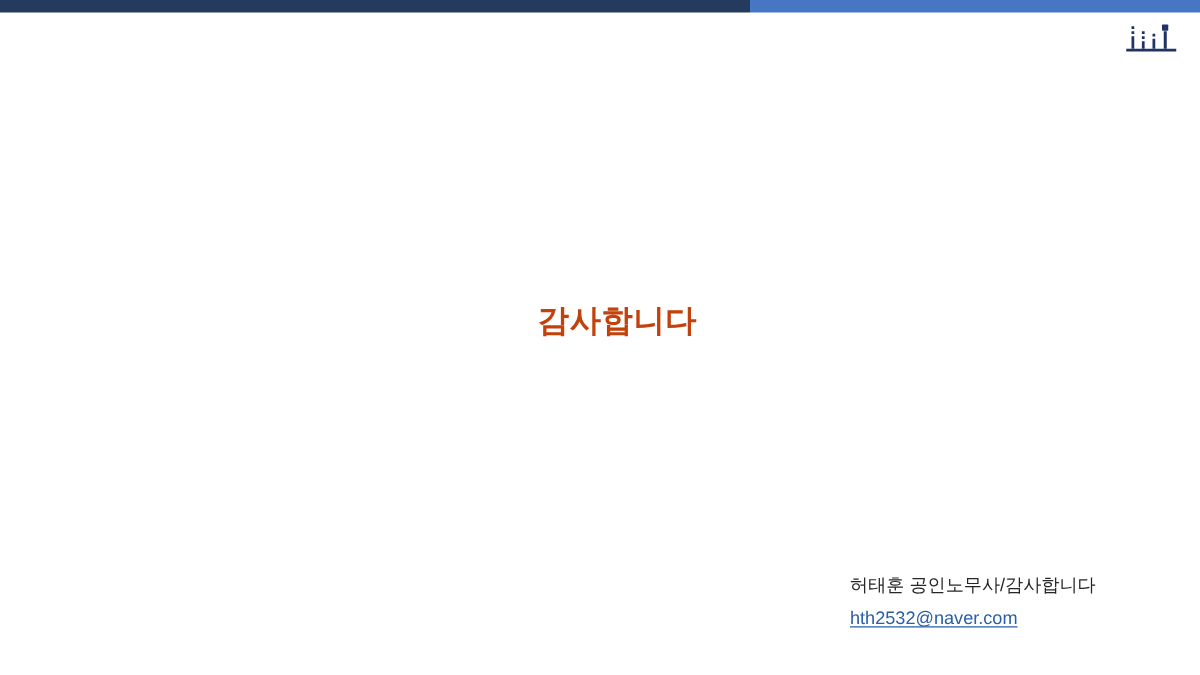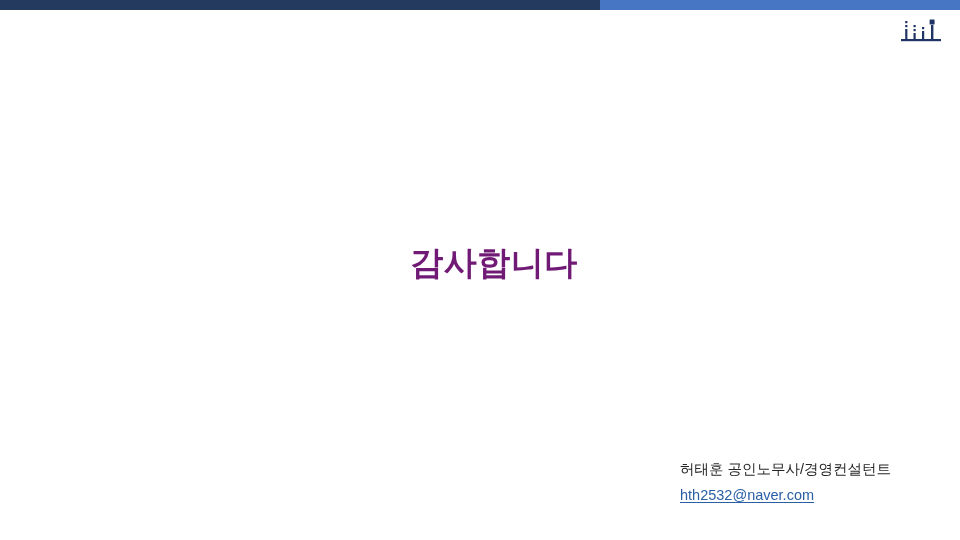--- a/index.html
+++ b/index.html
@@ -77,23 +77,23 @@
     position: absolute;
     left: 0;
     top: 242px;
     width: 960px;
     text-align: center;
     padding-left: 28px;
     box-sizing: border-box;
   }
   .headline-text {
     display: inline-block;
-    font-size: 33px;
+    font-size: 25px;
     font-weight: bold;
-    color: #701a75;
+    color: #c2410c;
     letter-spacing: 0.5px;
     line-height: 1.25;
   }
 
   
   .contact {
     position: absolute;
     right: 40px;
     bottom: 32px;
     text-align: left;
@@ -150,17 +150,17 @@
         <rect x="29.6" y="5.5" width="5" height="5" rx="0.6"></rect>
       </g>
     </svg>
   </div>
 
   <div class="headline">
     <span class="headline-text">감사합니다</span>
   </div>
 
   <div class="contact">
-    <div class="contact-name">허태훈 공인노무사/경영컨설턴트</div>
+    <div class="contact-name">허태훈 공인노무사/감사합니다</div>
     <a class="contact-email" href="#">hth2532@naver.com</a>
   </div>
 
 </div>
 
 </body></html>

